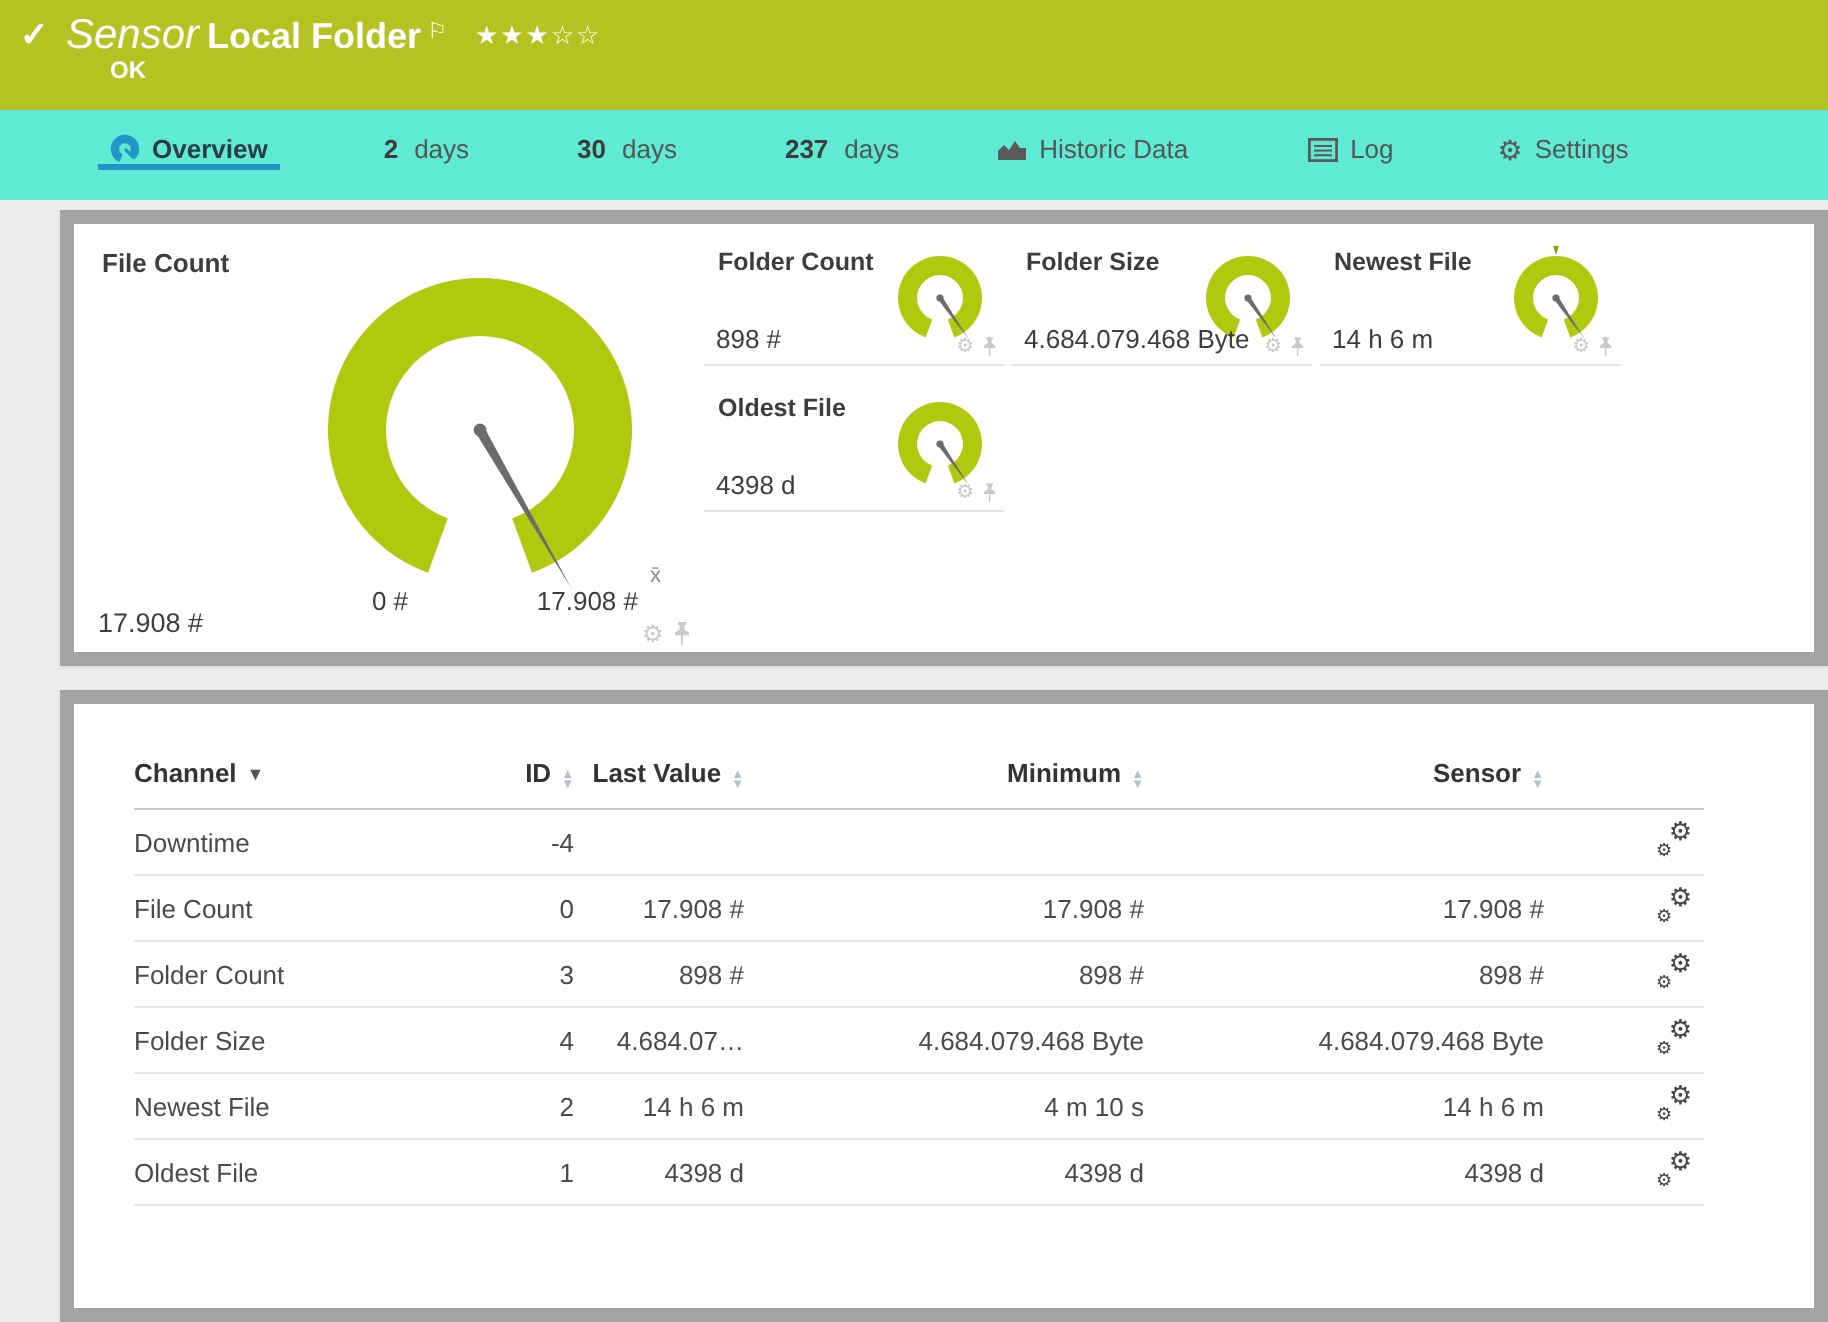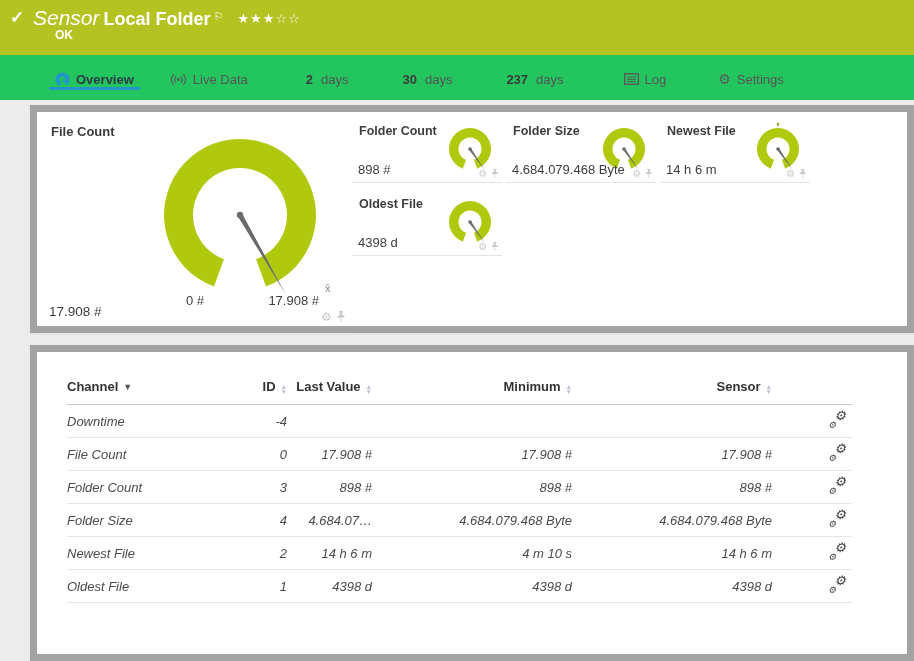--- a/index.html
+++ b/index.html
@@ -24,22 +24,22 @@
   }
   .hdr-titleline { position: absolute; left: 33px; top: 6px; white-space: nowrap; }
   .hdr-kind { font-style: italic; font-weight: 300; font-size: 21px; }
   .hdr-title { font-weight: bold; font-size: 18px; margin-left: 4px; }
   .hdr-flag { font-size: 11px; vertical-align: super; margin-left: 3px; }
   .hdr-stars { font-size: 13px; letter-spacing: 1px; margin-left: 14px; vertical-align: 2px; }
   .hdr-status { position: absolute; left: 55px; top: 28px; font-size: 12px; font-weight: bold; }
 
   
   .tabbar {
-    height: 45px; background: #22c55e;
-    display: flex; align-items: center;
+    height: 45px; background: #5eead4;
+    display: flex; align-items: flex-start;
     white-space: nowrap;
   }
   .tab {
     display: flex; align-items: center; gap: 6px;
     padding: 0 6px 0 6px; margin-top: 12px; margin-bottom: 6px;
     color: #555; font-size: 13px; cursor: pointer;
     border-bottom: 3px solid transparent;
   }
   .tab .ticon { display: inline-flex; align-items: center; color: #5a5a5a; }
   .tab.active { color: #2e3b47; font-weight: bold; border-bottom-color: #2196c9; }
@@ -90,21 +90,21 @@
   .m-icons { right: 2px; top: 46px; transform: scale(.9); }
 
   
   .chan-table { border-collapse: collapse; margin: 22px 0 0 30px; width: 785px; table-layout: fixed; }
   .chan-table th {
     font-weight: bold; color: #333; text-align: right; vertical-align: top;
     padding: 4px 0 8px 0; cursor: pointer; line-height: 17px;
   }
   .chan-table th.h-channel { text-align: left; }
   .chan-table thead tr { border-bottom: 1px solid #c9c9c9; }
-  .chan-table tbody tr { border-bottom: 1px solid #e6e6e6; height: 33px; font-style: italic; }
+  .chan-table tbody tr { border-bottom: 1px solid #e6e6e6; height: 33px; }
   .chan-table td { padding: 0; color: #4a4a4a; }
   .chan-table td.r { text-align: right; }
   .caret { color: #555; font-size: 9px; margin-left: 5px; vertical-align: 1px; }
   .sort {
     display: inline-flex; flex-direction: column; margin-left: 5px;
     font-size: 6.5px; line-height: 5px; color: #b9c0cc; vertical-align: 2px;
   }
   .td-edit { text-align: right; padding-right: 6px !important; }
   .gears { position: relative; display: inline-block; width: 18px; height: 17px; color: #454545; cursor: pointer; }
   .gears .g1 { position: absolute; right: 0; top: -3px; font-size: 13px; }
@@ -126,43 +126,39 @@
 <div class="tabbar">
   <div class="tab active t-overview">
     <span class="ticon">
       <svg width="15" height="15" viewBox="0 0 15 15">
         <circle cx="7.5" cy="7.5" r="5" fill="none" stroke="currentColor" stroke-width="4.2" stroke-dasharray="25.6 5.8" transform="rotate(113 7.5 7.5)"></circle>
         <line x1="7.5" y1="7.5" x2="12" y2="12" stroke="currentColor" stroke-width="1.6"></line>
       </svg>
     </span>
     <span>Overview</span>
   </div>
-  <div class="tab t-live">
-    <span class="ticon">
-      <svg width="17" height="13" viewBox="0 0 17 13" fill="none" stroke="currentColor" stroke-width="1.2" stroke-linecap="round">
-        <circle cx="8.5" cy="6.5" r="1.4" fill="currentColor" stroke="none"></circle>
-        <path d="M5.8 3.8a3.8 3.8 0 0 0 0 5.4"></path>
-        <path d="M11.2 3.8a3.8 3.8 0 0 1 0 5.4"></path>
-        <path d="M3.4 1.6a6.9 6.9 0 0 0 0 9.8"></path>
-        <path d="M13.6 1.6a6.9 6.9 0 0 1 0 9.8"></path>
-      </svg>
-    </span>
-    <span>Live Data</span>
-  </div>
   <div class="tab t-d2">
     <span class="num">2</span>
     <span>days</span>
   </div>
   <div class="tab t-d30">
     <span class="num">30</span>
     <span>days</span>
   </div>
   <div class="tab t-d365">
     <span class="num">237</span>
     <span>days</span>
+  </div>
+  <div class="tab t-hist">
+    <span class="ticon">
+      <svg width="16" height="12" viewBox="0 0 16 12">
+        <path d="M1 11 V6.5 L4 3.5 L6.5 6 L9.5 1.5 L12 5 H15 V11 Z" fill="currentColor"></path>
+      </svg>
+    </span>
+    <span>Historic Data</span>
   </div>
   <div class="tab t-log">
     <span class="ticon">
       <svg width="15" height="12" viewBox="0 0 15 12" fill="none" stroke="currentColor">
         <rect x="0.7" y="0.7" width="13.6" height="10.6" stroke-width="1.4"></rect>
         <line x1="3" y1="4" x2="12" y2="4"></line>
         <line x1="3" y1="6.3" x2="12" y2="6.3"></line>
         <line x1="3" y1="8.6" x2="12" y2="8.6"></line>
       </svg>
     </span>

